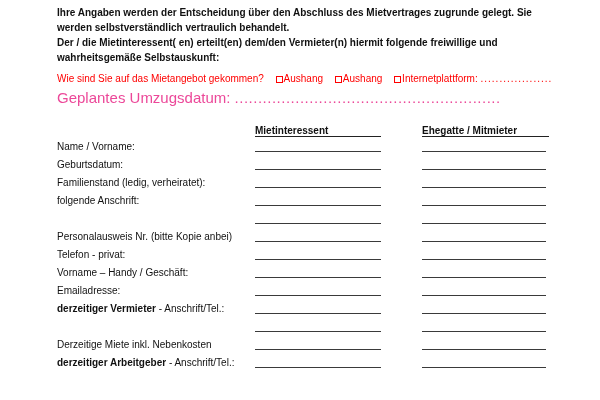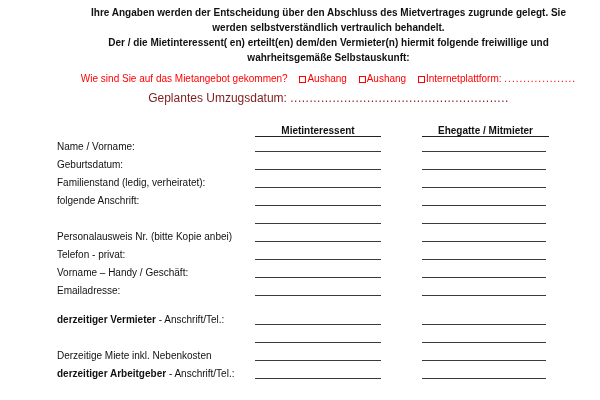--- a/index.html
+++ b/index.html
@@ -6,21 +6,20 @@
   html, body { background: #fff; }
   .page {
     position: relative;
     width: 600px;
     height: 400px;
     background: #ffffff;
     overflow: hidden;
     font-family: "Liberation Sans", sans-serif;
     color: #111111;
     padding: 5px 0 0 57px;
-    text-align: center;
   }
   .para {
     font-size: 10px;
     font-weight: bold;
     line-height: 15px;
     white-space: pre-line;
     color: #111111;
   }
   .para-2 { }
   .red-question {
@@ -35,22 +34,22 @@
     display: inline-block;
     width: 7px; height: 7px;
     border: 1px solid #ff0000;
     background: #fff;
     margin-right: 1px;
     vertical-align: -1px;
   }
   .q-dots { letter-spacing: 1px; }
   .moving-date {
     margin-top: 3px;
-    font-size: 12px;
-    color: #7f1d1d;
+    font-size: 15px;
+    color: #ec4899;
     line-height: 20px;
     white-space: nowrap;
   }
   .moving-dots { letter-spacing: 0.5px; }
   .col-headers {
     display: flex;
     margin-top: 13px;
     padding-left: 198px;
     height: 16px;
   }
@@ -60,21 +59,21 @@
     border-bottom: 1.5px solid #222;
     align-self: flex-end;
   }
   .col-header-1 { width: 126px; margin-right: 41px; margin-top: 28px; }
   .col-header-2 { width: 127px; }
   .form-rows { margin-top: 0; }
   .row {
     position: relative;
     height: 18px;
   }
-  .row-gap { margin-top: 11px; }
+  .row-gap { }
   .row-label {
     position: absolute;
     left: 0; bottom: 2px;
     font-size: 10px;
     white-space: nowrap;
     line-height: 13px;
   }
   .row-label b { font-weight: bold; }
   .fill-line {
     position: absolute;

